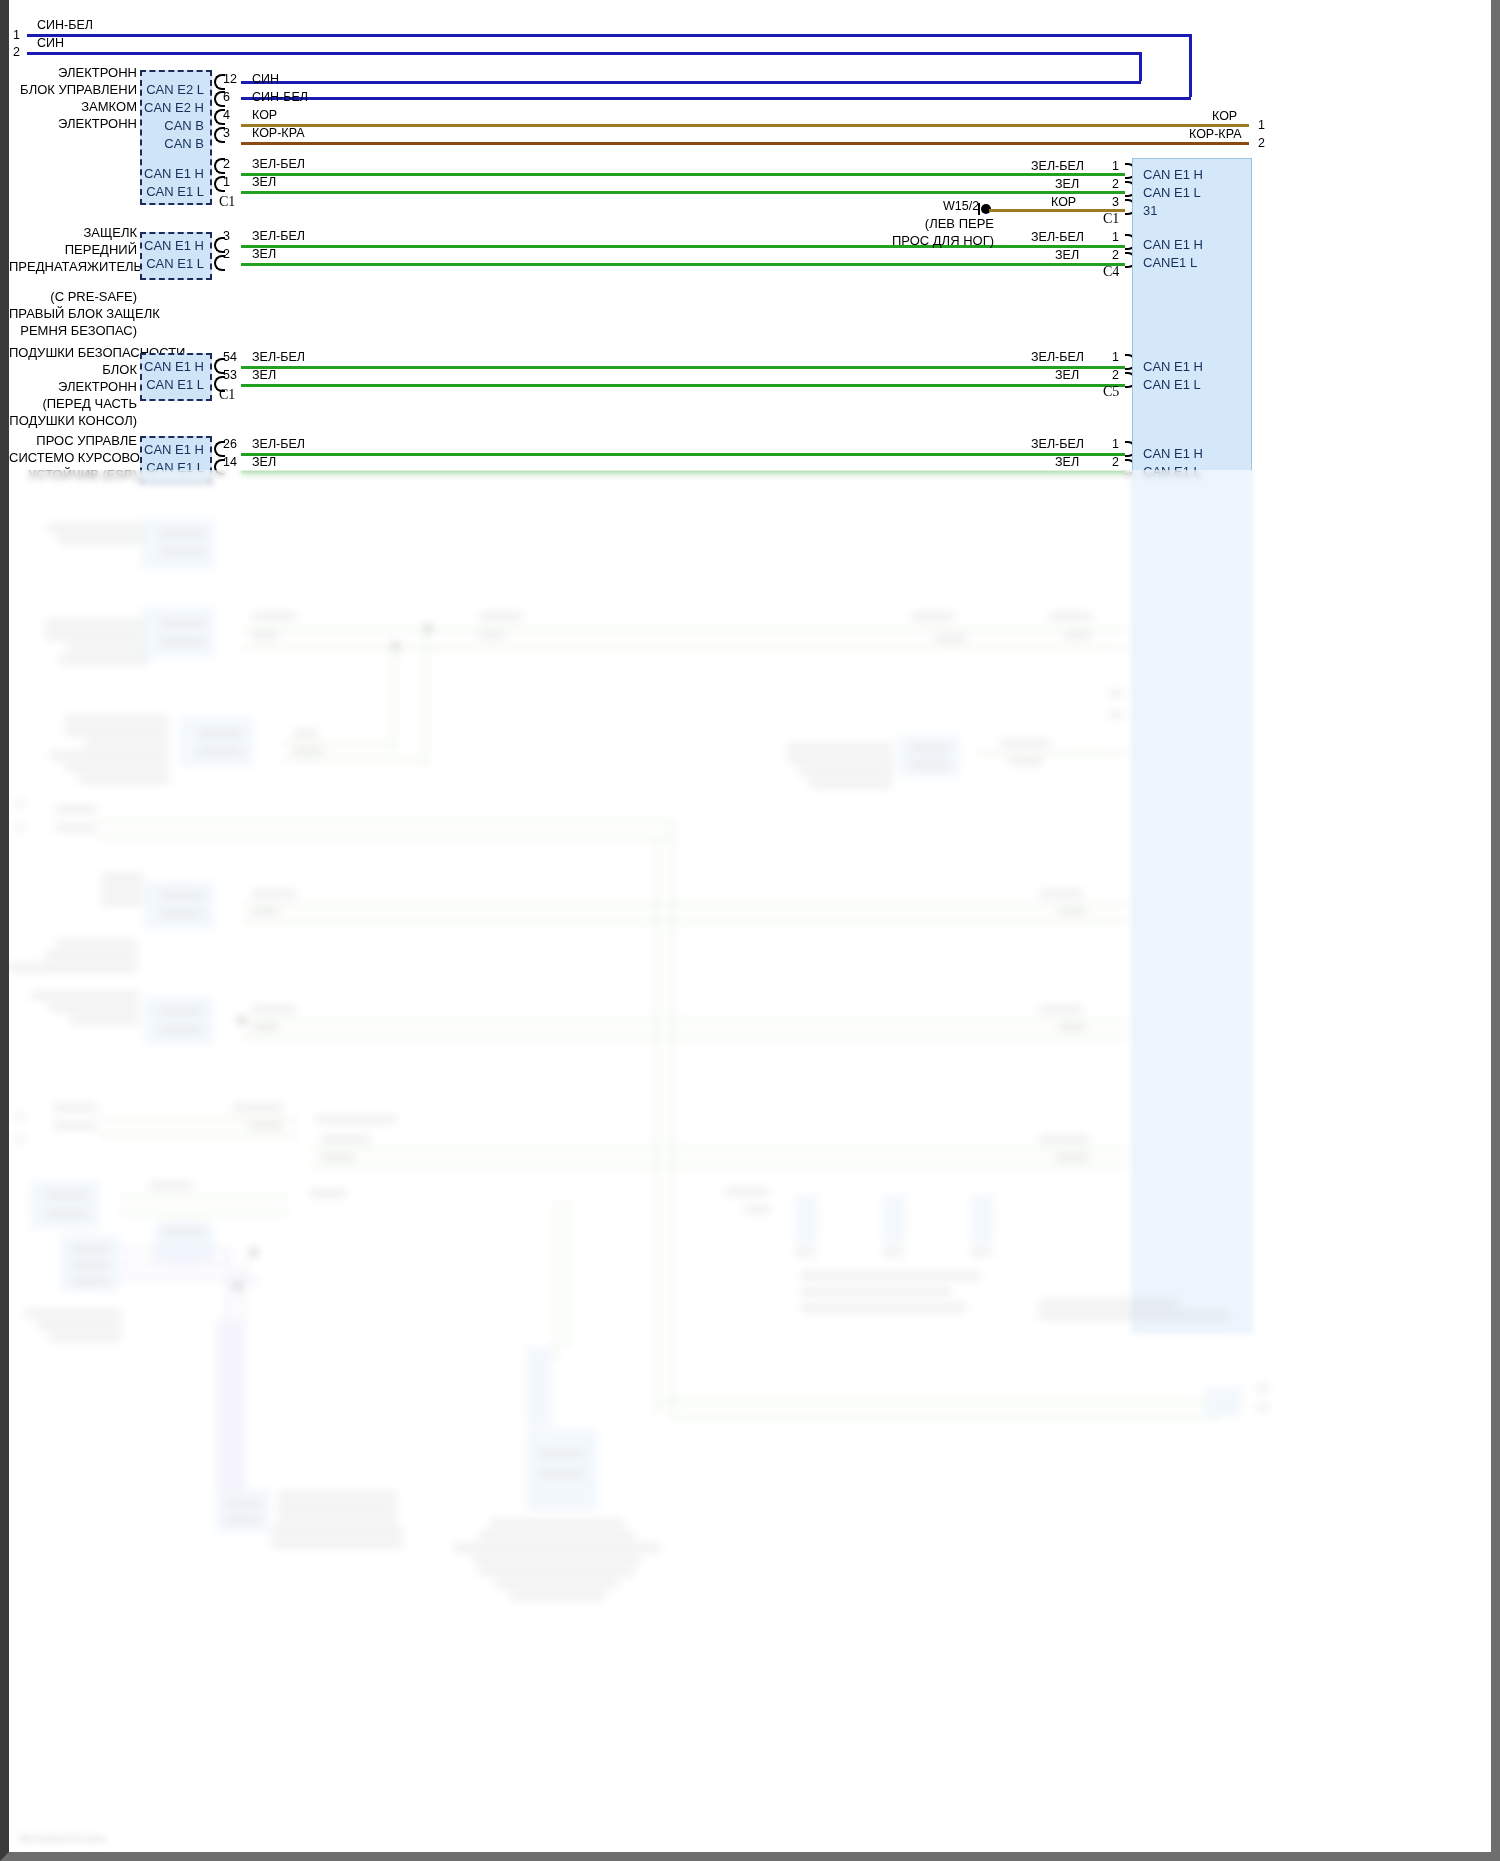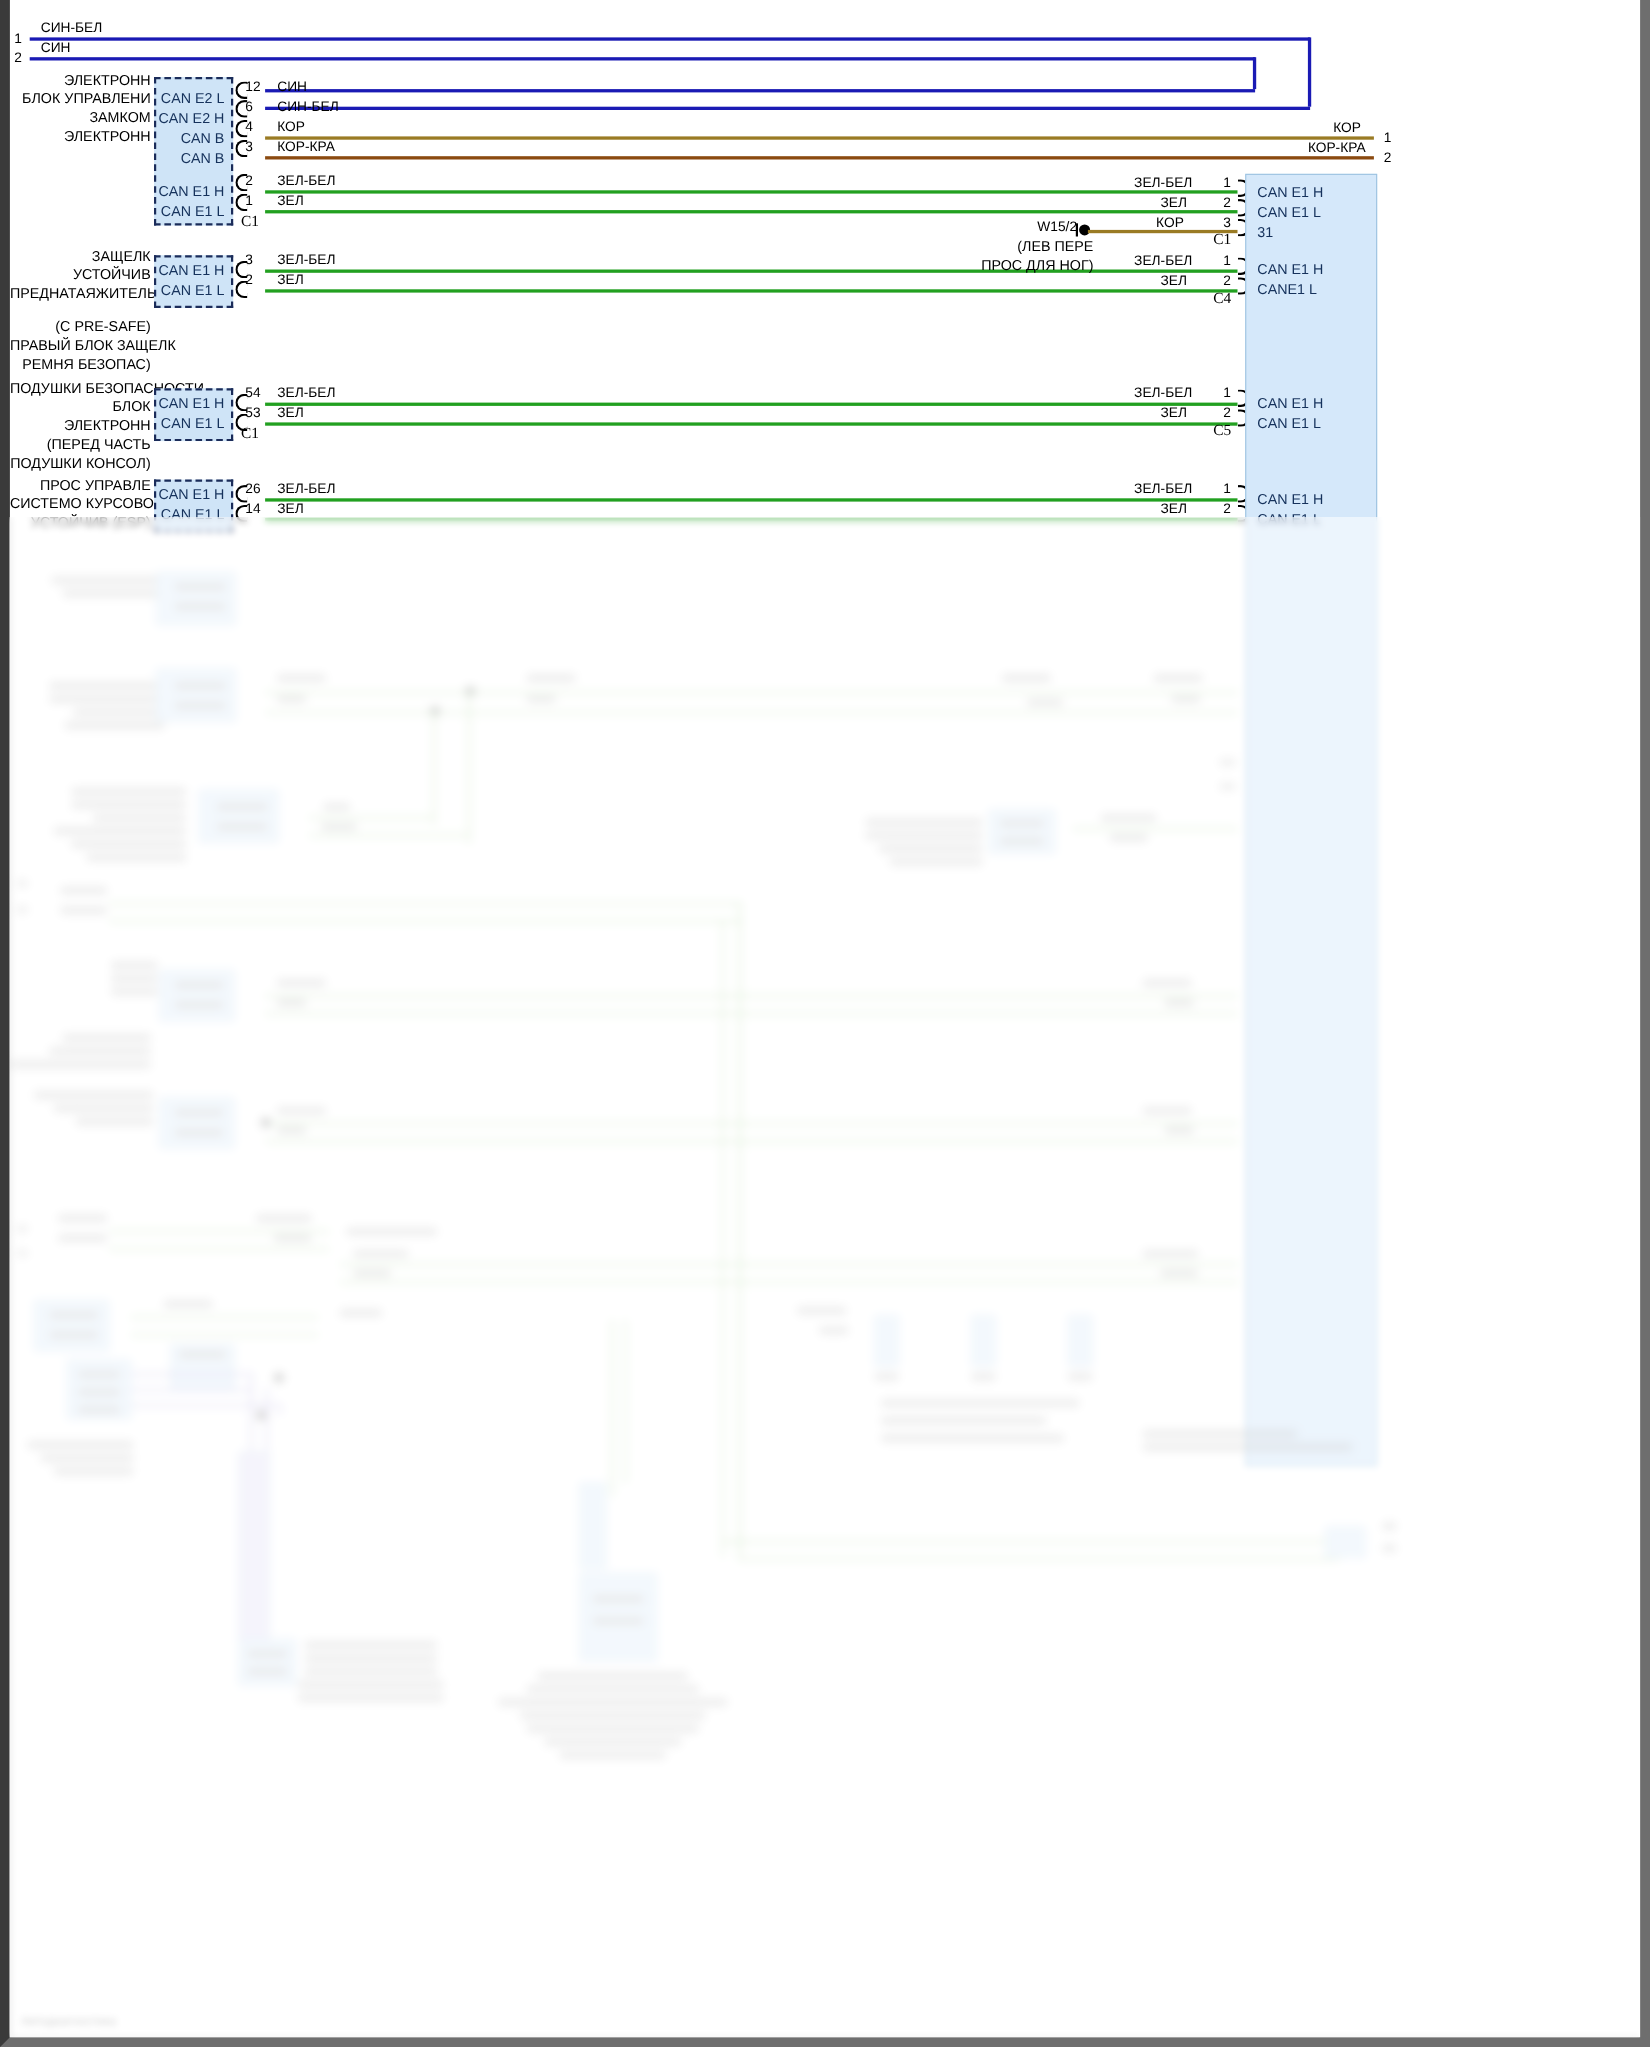--- a/index.html
+++ b/index.html
@@ -180,21 +180,21 @@
 
   <div class="brk" style="left:205px; top:176px;"></div>
   <div class="pin" style="left:214px; top:175px;">1</div>
   <div class="lbl" style="left:243px; top:175px;">ЗЕЛ</div>
   <div class="wire" style="left:232px; top:191px; width:884px; border-top-color:#22a020;"></div>
 
   <div class="conn" style="left:210px; top:194px;">C1</div>
 
   <div class="modlabel" style="left:0px; top:224px; width:128px;">
     <div>ЗАЩЕЛК</div>
-    <div>УСТОЙЧИВ</div>
+    <div>ПЕРЕДНИЙ</div>
     <div>ПРЕДНАТАЯЖИТЕЛЬ</div>
   </div>
   <div class="mod" style="left:131px; top:232px; width:72px; height:48px;"></div>
   <div class="mod" style="left:131px; top:232px; width:72px; height:48px; background:transparent; border:none;">
     <div class="row" style="top:6px;">CAN E1 H</div>
     <div class="row" style="top:24px;">CAN E1 L</div>
   </div>
   <div class="brk" style="left:205px; top:237px;"></div>
   <div class="pin" style="left:214px; top:229px;">3</div>
   <div class="lbl" style="left:243px; top:229px;">ЗЕЛ-БЕЛ</div>

